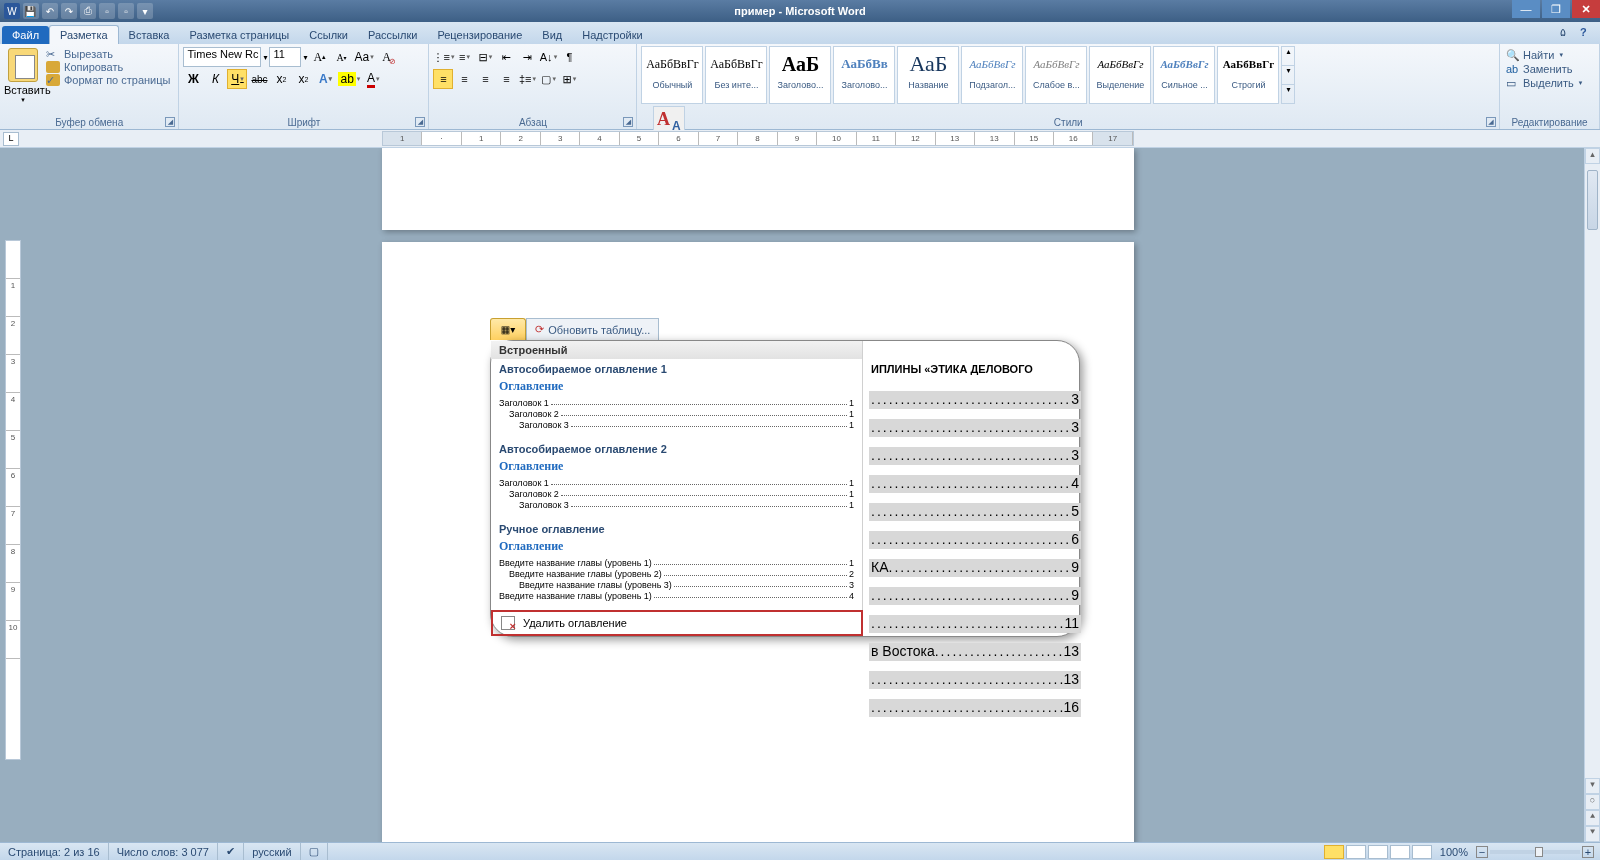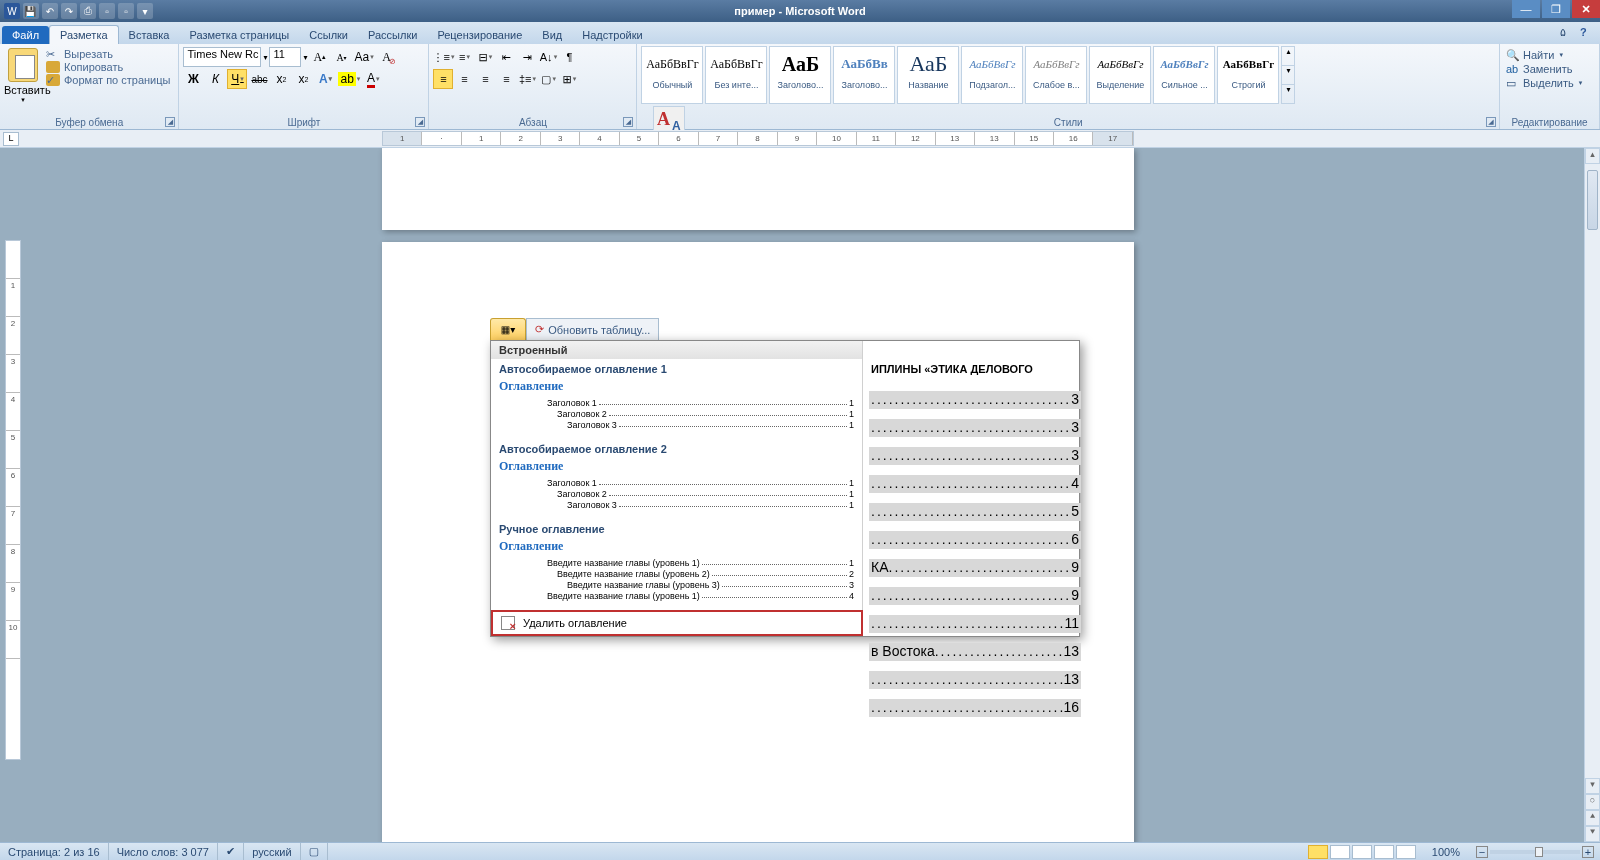--- a/index.html
+++ b/index.html
@@ -84,21 +84,21 @@
 .toc-tabs { display: flex; height: 22px; }
 .toc-tab1 { width: 36px; background: linear-gradient(#ffe9a8,#ffd060); border: 1px solid #c8a030; border-bottom: none; border-radius: 3px 3px 0 0; display:flex; align-items:center; justify-content:center; font-size:10px; }
 .toc-tab2 { background: #eef2f7; border: 1px solid #a8bdd0; border-bottom: none; padding: 2px 8px; font-size: 11px; color: #3a5a82; display:flex; align-items:center; gap:4px; }
 .toc-gallery { width: 590px; background: #fff; border: 1px solid #888; box-shadow: 3px 3px 10px rgba(0,0,0,.4); }
 .gal-scroll { width:372px; max-height:376px; overflow:hidden; border-right:1px solid #d0d0d0;}
 .gal-hdr { background: linear-gradient(#f2f2f2,#e2e2e2); padding: 3px 8px; font-size: 11px; font-weight: bold; color: #333; }
 .gal-sub { padding: 4px 8px 2px; font-size: 11px; font-weight: bold; color: #2a4a72; }
 .gal-prev { padding: 2px 8px 8px; }
 .gp-title { font-size: 12px; font-weight: bold; color: #1f6abf; font-family: Cambria, serif; margin-bottom:4px;}
 .gp-line { display: flex; font-size: 9px; font-family: Calibri, sans-serif; margin:1px 0; }
-.gp-txt { white-space:nowrap;margin-left:48px; }
+.gp-txt { white-space:nowrap; }
 .gp-dots { flex:1; border-bottom: 1px dotted #666; margin: 0 2px 3px; }
 .gp-num { }
 .gp-line.l2 { padding-left: 10px; }
 .gp-line.l3 { padding-left: 20px; }
 .delete-row { border: 2px solid #c03030; padding: 4px 8px; display:flex; align-items:center; gap:8px; font-size:11px; width:372px;}
 .del-ico { width:14px; height:14px; background:#fff; border:1px solid #888; position:relative; }
 .del-ico::after { content:"×"; color:#c03030; font-weight:bold; position:absolute; right:-2px; bottom:-3px; font-size:11px;}
 
 .toc-right { position:absolute; left:378px; top:22px; width:212px; }
 .tr-line { display:flex; align-items:baseline; font-family:"Times New Roman",serif; font-size:14px; margin-bottom:10px; background:#d8d8d8; height:18px; padding:0 2px;}
@@ -361,21 +361,21 @@
 </div>
 
 <div class="toc-wrap">
   <div class="toc-tabs">
     <div class="toc-tab1">▦▾</div>
     <div class="toc-tab2">
         <span style="color:#c03030;">⟳</span>
         <span>Обновить таблицу...</span>
       </div>
   </div>
-  <div class="toc-gallery" style="position:relative;">
+  <div class="toc-gallery" style="position:relative;border-radius:23px;">
     <div class="gal-scroll">
       <div class="gal-hdr">Встроенный</div>
       <div class="gal-sub">Автособираемое оглавление 1</div>
       <div class="gal-prev">
         <div class="gp-title">Оглавление</div>
         <div class="gp-line">
             <span class="gp-txt">Заголовок 1</span>
             <span class="gp-dots"></span>
             <span class="gp-num">1</span>
           </div>
@@ -515,20 +515,20 @@
   <div class="seg2">русский</div>
   <div class="seg2">
       <span>▢</span>
     </div>
   <div class="status-right">
     <div class="viewbtn act"></div>
     <div class="viewbtn"></div>
     <div class="viewbtn"></div>
     <div class="viewbtn"></div>
     <div class="viewbtn"></div>
-    <span style="margin:0 14px;">100%</span>
+    <span style="margin:0 6px;">100%</span>
     <span style="border:1px solid #888;width:12px;height:12px;text-align:center;line-height:10px;">−</span>
     <div class="zoom-track">
         <div class="zoom-thumb"></div>
       </div>
     <span style="border:1px solid #888;width:12px;height:12px;text-align:center;line-height:10px;">+</span>
   </div>
 </div>
 
 </body></html>

